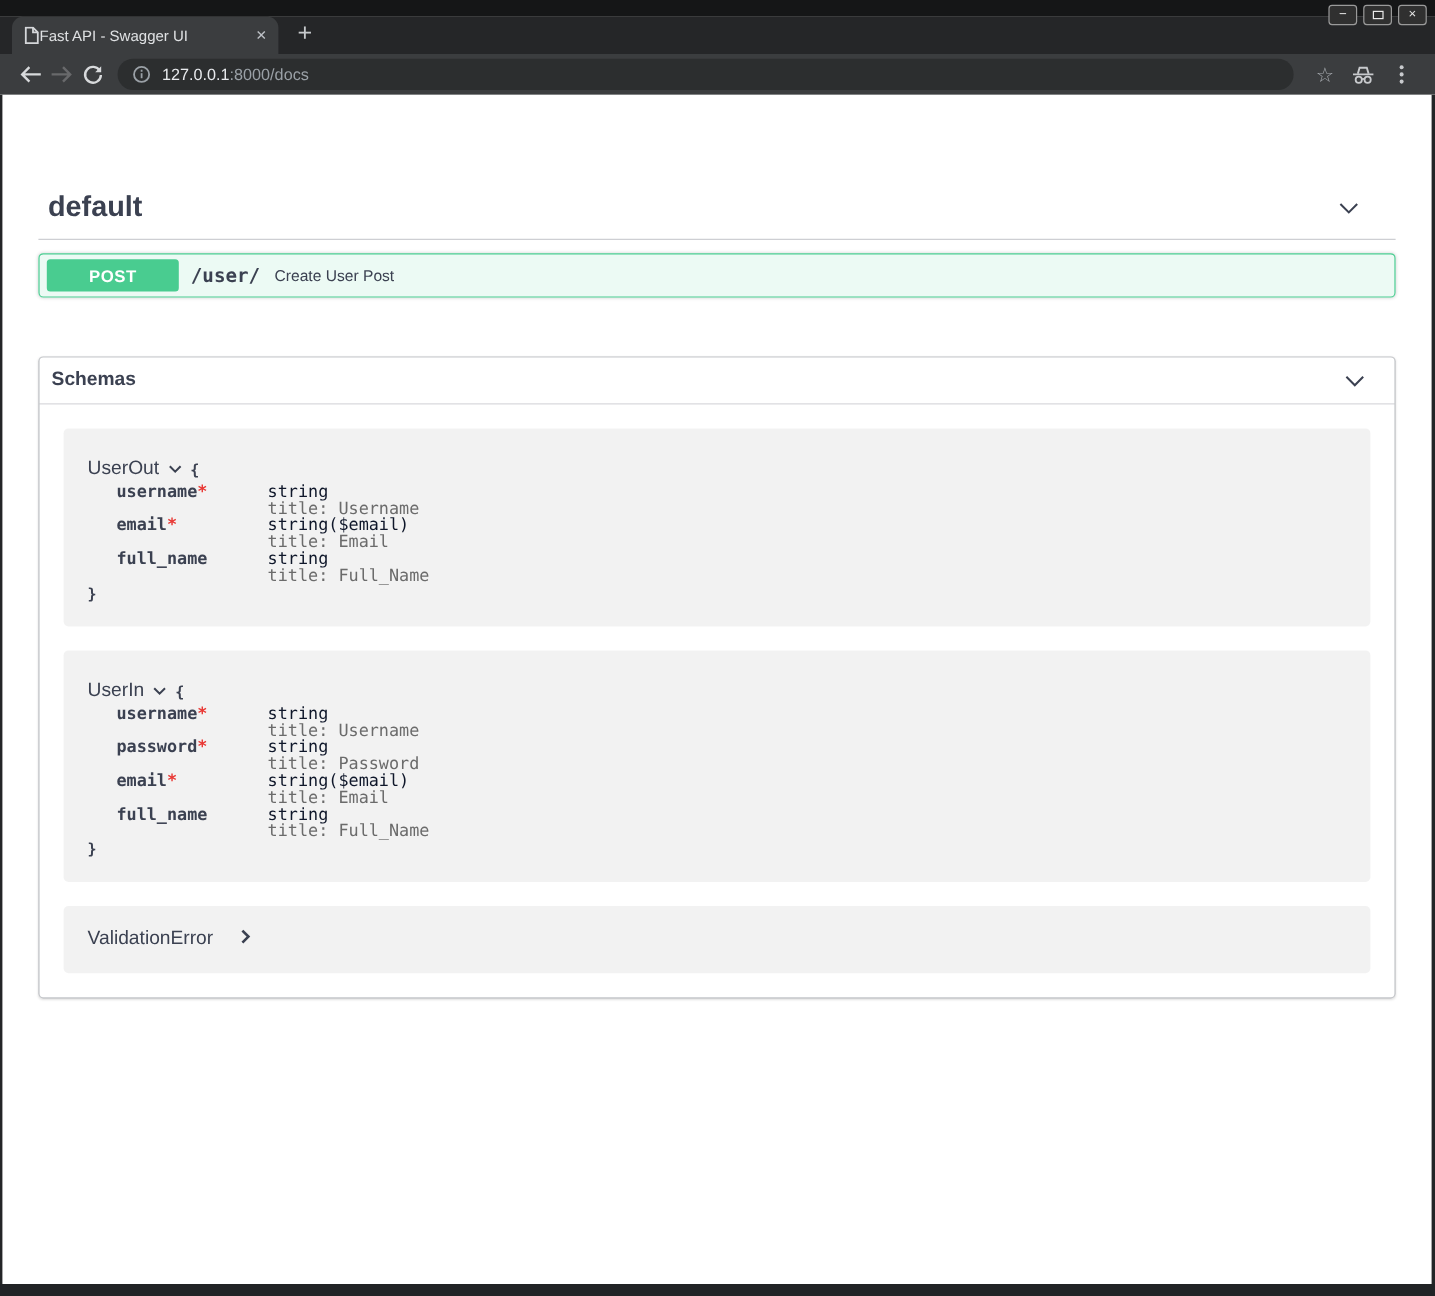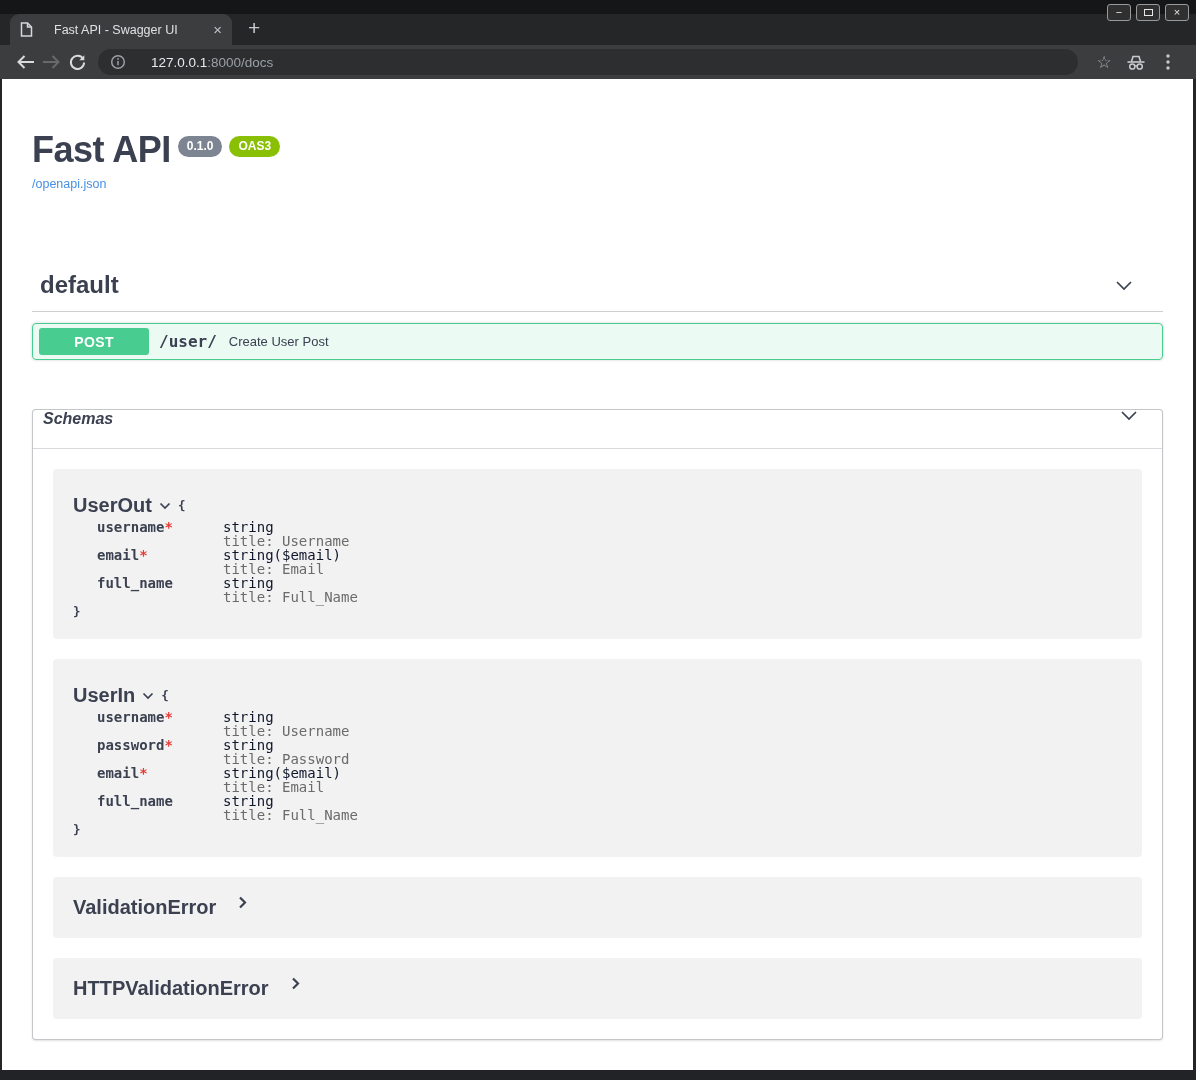--- a/index.html
+++ b/index.html
@@ -7,28 +7,28 @@
   body { font-family:"Liberation Sans", sans-serif; background:#fff; overflow:hidden; }
 
   
   .titlebar { height:14px; background:#151617; position:relative; }
   .win-controls { position:absolute; top:4px; right:7px; display:flex; gap:5px; z-index:20; }
   .win-btn { width:24px; height:17px; background:#303030; border:1px solid #9a9a9a; border-radius:3px;
              color:#e9e9e9; font-size:11px; line-height:1; display:flex; align-items:center; justify-content:center; }
   .win-btn .maxbox { width:9px; height:7px; border:1.5px solid #e9e9e9; display:block; }
   .tabstrip { height:31px; background:#252628; display:flex; align-items:flex-end; padding-left:10px; }
   .tab { width:222px; height:31px; background:#3b3d3f; border-radius:9px 9px 0 0; display:flex; align-items:center;
-         padding:0 10px; gap:21px; color:#dfe1e3; font-size:12.5px; }
+         padding:0 10px; gap:0; color:#dfe1e3; font-size:12.5px; }
   .tab-title { flex:1; white-space:nowrap; overflow:hidden; }
   .tab-close { color:#bdc1c6; font-size:15px; }
   .newtab { color:#c6c9cc; font-size:21px; font-weight:300; margin:0 0 5px 16px; }
   .toolbar { height:34px; background:#3b3d3f; display:flex; align-items:center; padding:0 12px; }
   .nav-ic { width:26px; display:flex; justify-content:center; }
   .omnibox { flex:1; height:26px; background:#2c2e2f; border-radius:13px; margin:0 10px 0 8px;
-             display:flex; align-items:center; padding:0 12px; gap:25px; font-size:13.5px; }
+             display:flex; align-items:center; padding:0 12px; gap:9px; font-size:13.5px; }
   .url-host { color:#e8eaed; }
   .url-rest { color:#9aa0a6; }
   .right-ic { width:32px; display:flex; justify-content:center; align-items:center; }
   .star-glyph { color:#a9adb2; font-size:17px; }
 
   
   .page-wrap { height:991px; border-left:2px solid #232527; border-right:3px solid #232527;
                background:#fff; overflow:hidden; }
   .bottombar { height:10px; background:#212326; }
 
@@ -50,30 +50,30 @@
              border-radius:4px; box-shadow:0 0 3px rgba(0,0,0,.19); display:flex; align-items:center;
              padding:0 6px; cursor:pointer; }
   .method-btn { background:#49cc90; color:#fff; border:none; font-family:"Liberation Sans",sans-serif;
                 font-weight:bold; font-size:14px; border-radius:3px; width:110px; height:27px;
                 display:flex; align-items:center; justify-content:center; letter-spacing:.4px; }
   .op-path { font-family:"DejaVu Sans Mono", monospace; font-weight:bold; font-size:16px; color:#3b4151; margin-left:10px; }
   .op-summary { font-size:13px; color:#3b4151; margin-left:12px; }
 
   .schemas-box { margin-top:49px; border:1px solid rgba(59,65,81,.3); border-radius:4px;
                  box-shadow:0 1px 2px rgba(0,0,0,.12); background:#fff; }
-  .schemas-header { height:39px; display:flex; justify-content:space-between;
-                    padding:0 24px 0 10px; border-bottom:1px solid rgba(59,65,81,.2); cursor:pointer;font-style:italic; }
+  .schemas-header { height:39px; display:flex; align-items:center; justify-content:space-between;
+                    padding:0 24px 0 10px; border-bottom:1px solid rgba(59,65,81,.2); cursor:pointer; }
   .schemas-title { font-size:16px; font-weight:bold; color:#3b4151; }
   .schemas-body { padding:20px; }
 
   .model-card { background:rgba(0,0,0,.05); border-radius:4px; padding:25px 20px 20px; margin-bottom:20px; }
   .model-card.collapsed { padding:19px 20px; display:flex; align-items:flex-start; gap:22px; }
   .model-card:last-child { margin-bottom:0; }
   .model-head { display:flex; align-items:center; gap:7px; }
-  .model-name { font-size:20px; font-weight:bold; color:#3b4151; }
+  .model-name { font-size:16px; font-weight:normal; color:#3b4151; }
   .brace { font-family:"DejaVu Sans Mono", monospace; font-size:12.5px; font-weight:bold; color:#3b4151; }
   .props { border-collapse:collapse; margin-top:3px; }
   .props td { padding:0; vertical-align:top; font-family:"DejaVu Sans Mono", monospace;
               font-size:14px; line-height:14px; }
   td.prop-name { width:150px; padding-left:24px; font-weight:bold; color:#3b4151; white-space:nowrap; }
   .star { color:#e93935; }
   .prop-type { color:#0f172a; font-weight:normal; white-space:pre; }
   .prop-meta { color:#6b6b6b; white-space:pre; }
   .close-brace { margin-top:0; }
 
@@ -152,24 +152,20 @@
         <circle cx="2" cy="2" r="1.7" fill="#c8cacd"></circle>
         <circle cx="2" cy="8" r="1.7" fill="#c8cacd"></circle>
         <circle cx="2" cy="14" r="1.7" fill="#c8cacd"></circle>
       </svg>
   </span>
 </div>
 
 <div class="page-wrap">
   <div class="page">
 
-    <div class="info">
-      <h1 class="api-title">Fast API</h1><span class="badge version">0.1.0</span><span class="badge oas">OAS3</span>
-      <a class="spec-link">/openapi.json</a>
-    </div>
 
     <div class="tag-row">
       <span class="tag-title">default</span>
       <span>
         <svg class="chev" width="18" height="11" viewBox="0 0 18 11">
             <polyline points="2,2 9,9 16,2" fill="none" stroke="#3b4151" stroke-width="1.7"></polyline>
           </svg>
       </span>
     </div>
 
@@ -276,28 +272,20 @@
 
         <div class="model-card collapsed">
           <span class="model-name">ValidationError</span>
           <span>
             <svg class="chev" width="9" height="13" viewBox="0 0 9 13">
                 <polyline points="2,1.5 7,6.5 2,11.5" fill="none" stroke="#3b4151" stroke-width="2.2"></polyline>
               </svg>
           </span>
         </div>
 
-        <div class="model-card collapsed">
-          <span class="model-name">HTTPValidationError</span>
-          <span>
-            <svg class="chev" width="9" height="13" viewBox="0 0 9 13">
-                <polyline points="2,1.5 7,6.5 2,11.5" fill="none" stroke="#3b4151" stroke-width="2.2"></polyline>
-              </svg>
-          </span>
-        </div>
 
       </div>
     </div>
 
   </div>
 </div>
 
 <div class="bottombar"></div>
 
 </body></html>

